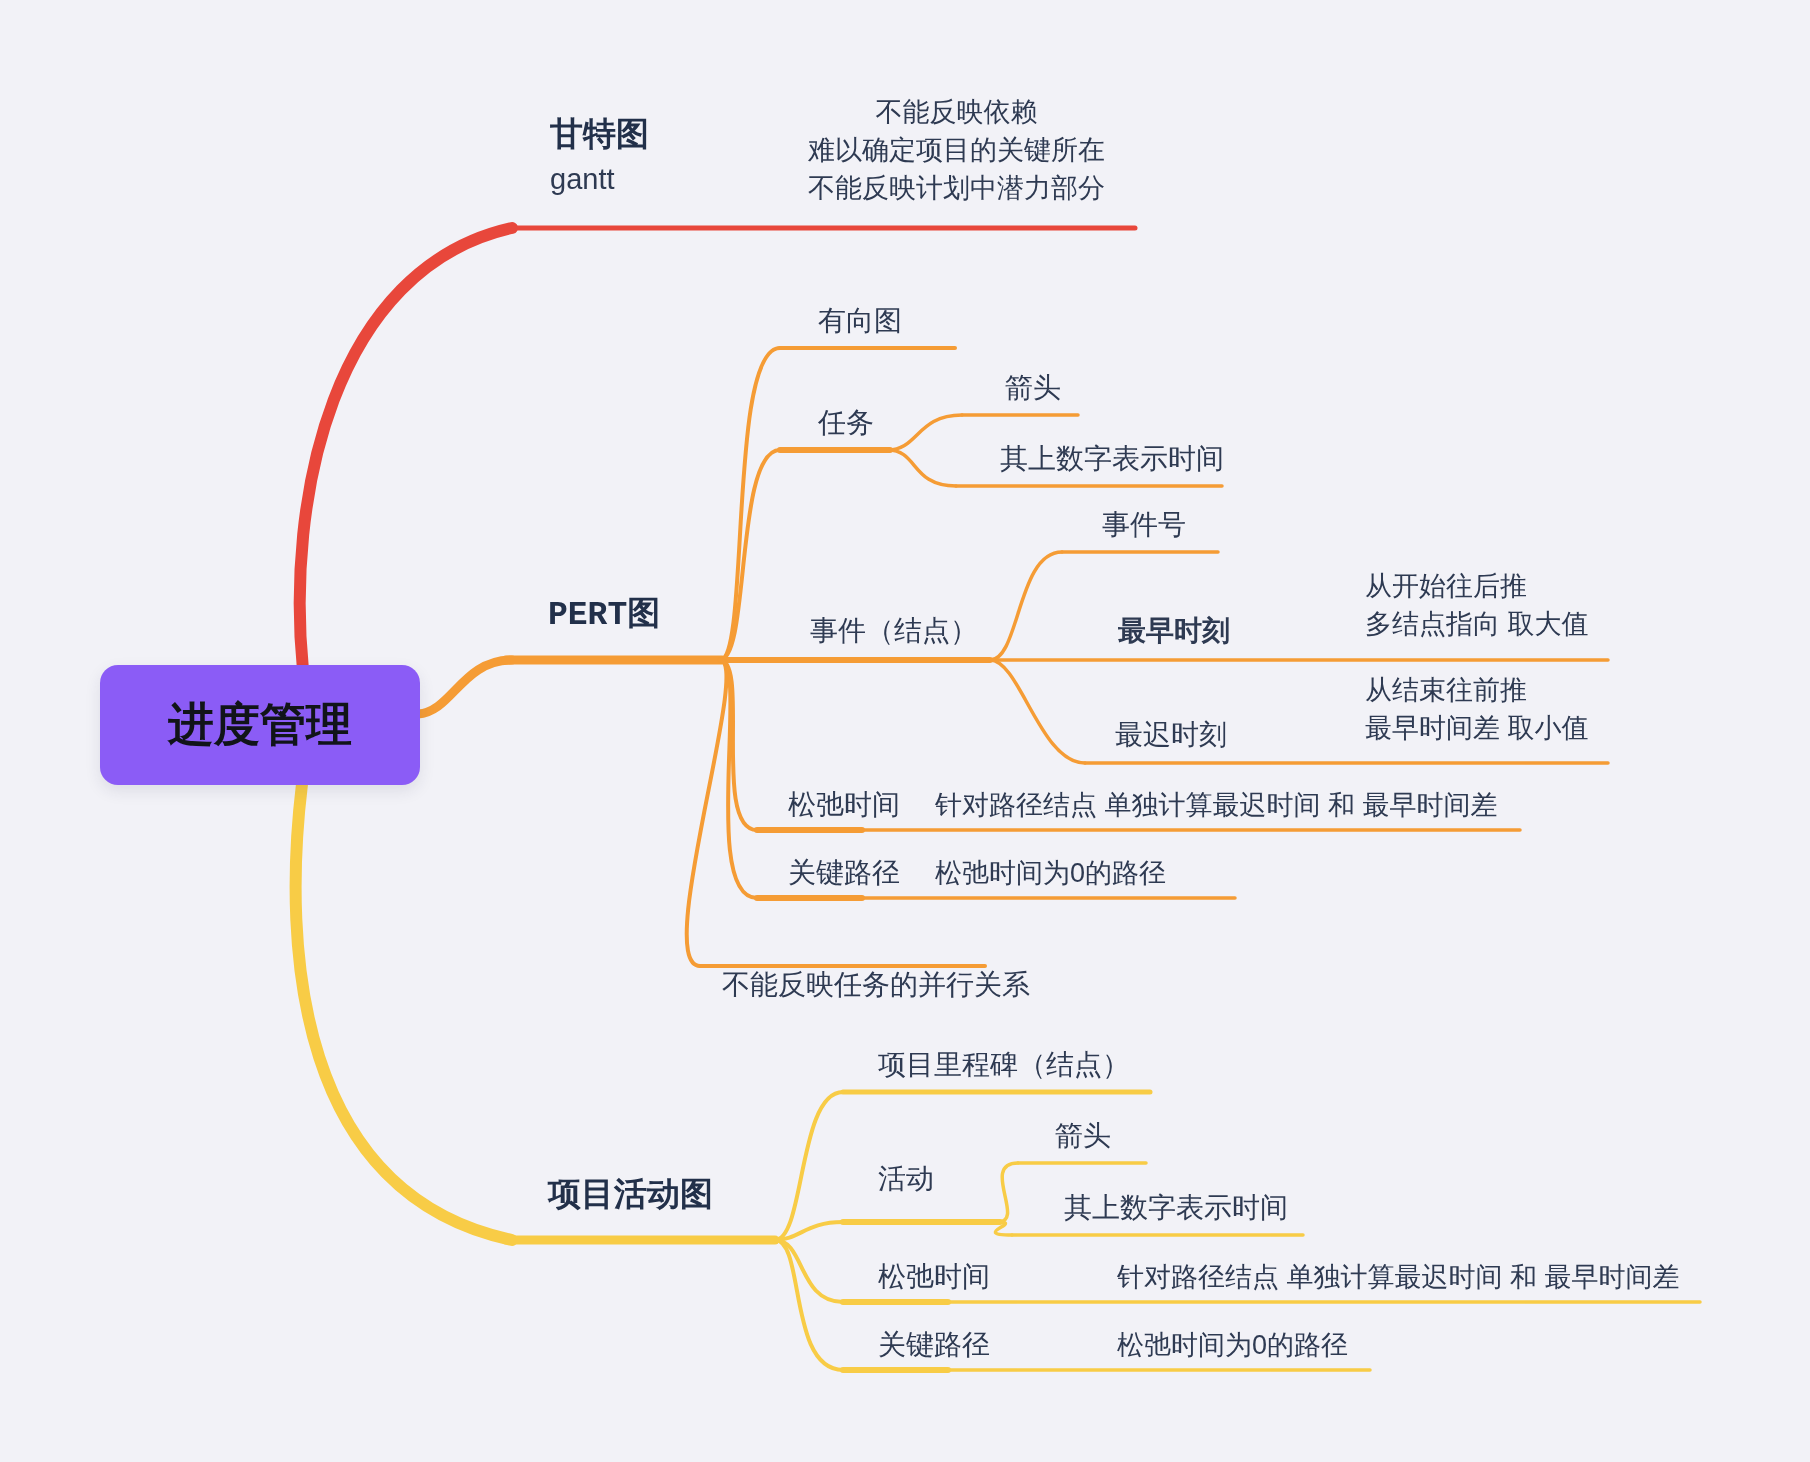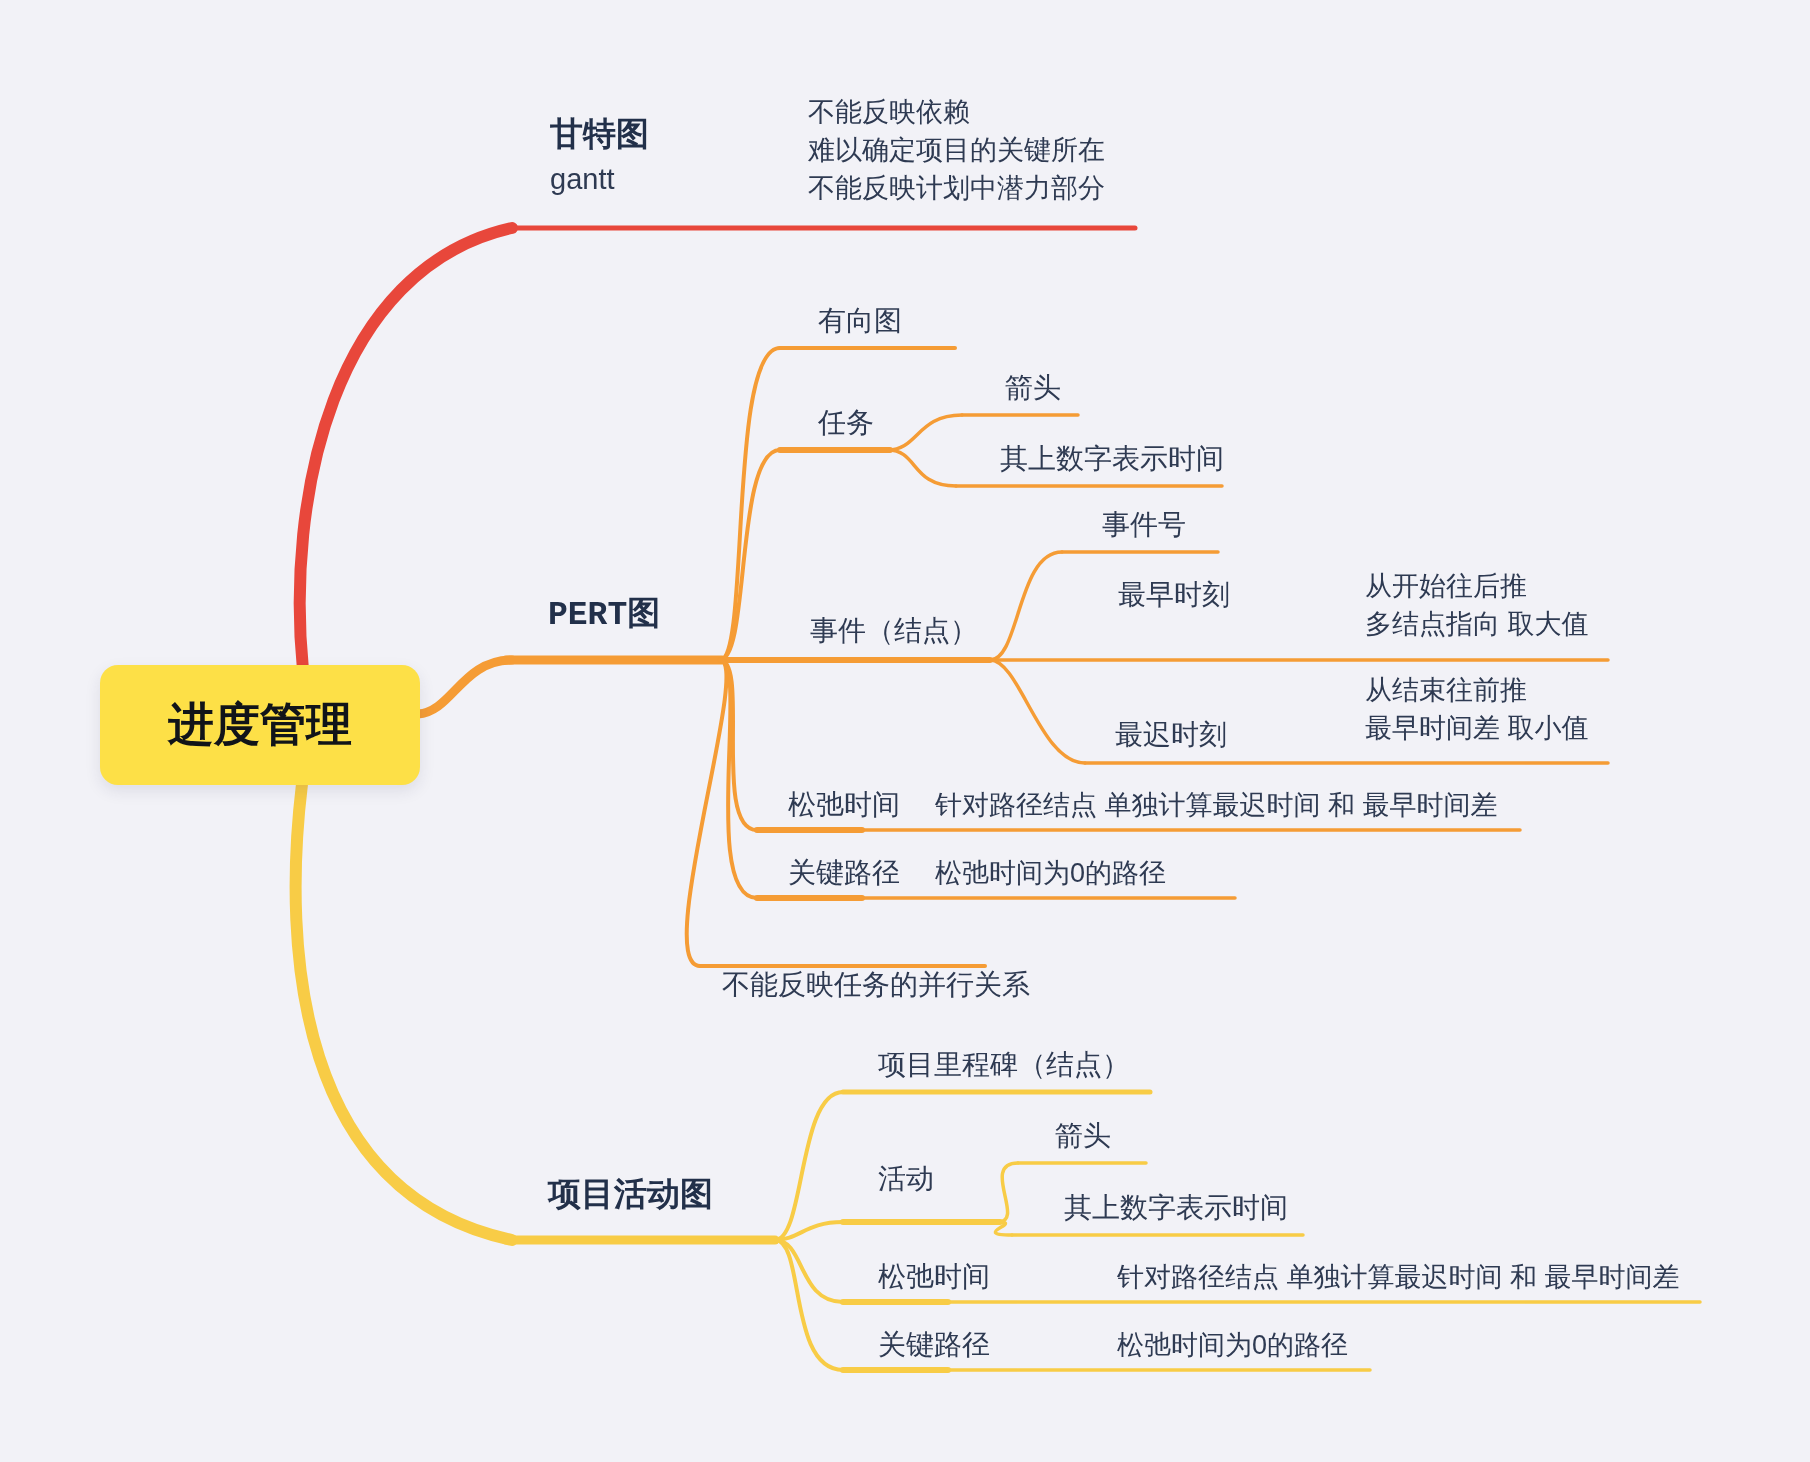--- a/index.html
+++ b/index.html
@@ -5,21 +5,21 @@
   html,body{margin:0;padding:0;}
   body{font-family:"Liberation Sans","DejaVu Sans",sans-serif;}
   #stage{position:relative;width:1810px;height:1462px;background:#F2F2F7;overflow:hidden;}
   #wires{position:absolute;left:0;top:0;width:1810px;height:1462px;}
   .lbl{position:absolute;color:#2E3A52;white-space:pre-line;line-height:1.36;}
   .topic{font-size:33px;font-weight:bold;color:#22304A;}
   .sub{font-size:29px;color:#2E3A52;}
   .child{font-size:28px;}
   .note{font-size:27px;line-height:1.40;}
   #root-node{position:absolute;left:100px;top:665px;width:320px;height:120px;
-    background:#fde047;border-radius:18px;box-shadow:0 6px 16px rgba(40,40,80,.10);
+    background:#8b5cf6;border-radius:18px;box-shadow:0 6px 16px rgba(40,40,80,.10);
     display:flex;align-items:center;justify-content:center;}
   #root-node .root-text{font-size:46px;font-weight:bold;color:#111419;}
 </style>
 </head>
 <body>
 
 <div id="stage">
 
   <svg id="wires" viewBox="0 0 1810 1462" fill="none" stroke-linecap="round" stroke-linejoin="round">
 
@@ -68,32 +68,32 @@
     <path d="M 843 1370 L 948 1370" stroke="#F8CC46" stroke-width="6"></path>
     <path d="M 946 1370 L 1370 1370" stroke="#F8CC46" stroke-width="3.5"></path>
   </svg>
 
   <div id="root-node">
     <span class="root-text">进度管理</span>
   </div>
 
   <div class="lbl topic" style="left:550px;top:112px;">甘特图</div>
   <div class="lbl sub" style="left:550px;top:160px;">gantt</div>
-  <div class="lbl note" style="left:808px;top:94px;">不能反映依赖
+  <div class="lbl note" style="left:808px;top:94px;text-align:center;">不能反映依赖
 难以确定项目的关键所在
 不能反映计划中潜力部分</div>
 
   <div class="lbl topic" style="left:548px;top:594px;font-family:Liberation Mono, monospace;">PERT图</div>
   <div class="lbl child" style="left:818px;top:302px;text-align:center;">有向图</div>
   <div class="lbl child" style="left:818px;top:404px;">任务</div>
   <div class="lbl child" style="left:1005px;top:369px;">箭头</div>
   <div class="lbl child" style="left:1000px;top:440px;">其上数字表示时间</div>
   <div class="lbl child" style="left:810px;top:612px;">事件（结点）</div>
   <div class="lbl child" style="left:1102px;top:506px;">事件号</div>
-  <div class="lbl child" style="left:1118px;top:576px;">最早时刻</div>
+  <div class="lbl child" style="left:1118px;top:612px;font-weight:bold;">最早时刻</div>
   <div class="lbl note" style="left:1365px;top:568px;">从开始往后推
 多结点指向 取大值</div>
   <div class="lbl child" style="left:1115px;top:716px;">最迟时刻</div>
   <div class="lbl note" style="left:1365px;top:672px;">从结束往前推
 最早时间差 取小值</div>
   <div class="lbl child" style="left:788px;top:786px;">松弛时间</div>
   <div class="lbl note" style="left:935px;top:787px;">针对路径结点 单独计算最迟时间 和 最早时间差</div>
   <div class="lbl child" style="left:788px;top:854px;">关键路径</div>
   <div class="lbl note" style="left:935px;top:855px;">松弛时间为0的路径</div>
   <div class="lbl child" style="left:722px;top:922px;margin-top:44px;">不能反映任务的并行关系</div>

